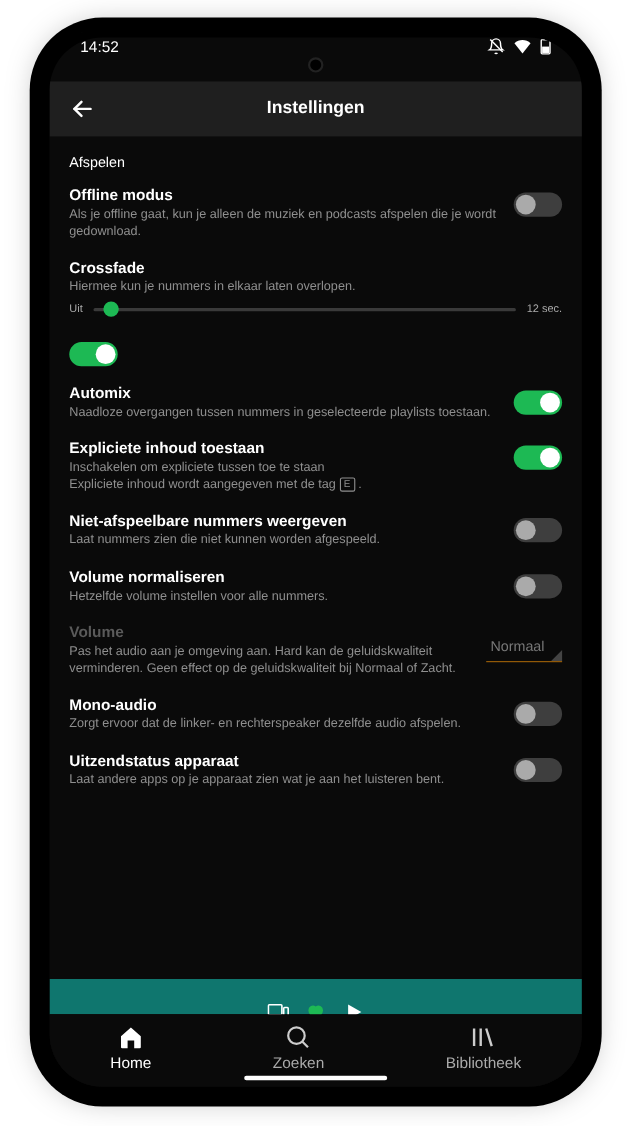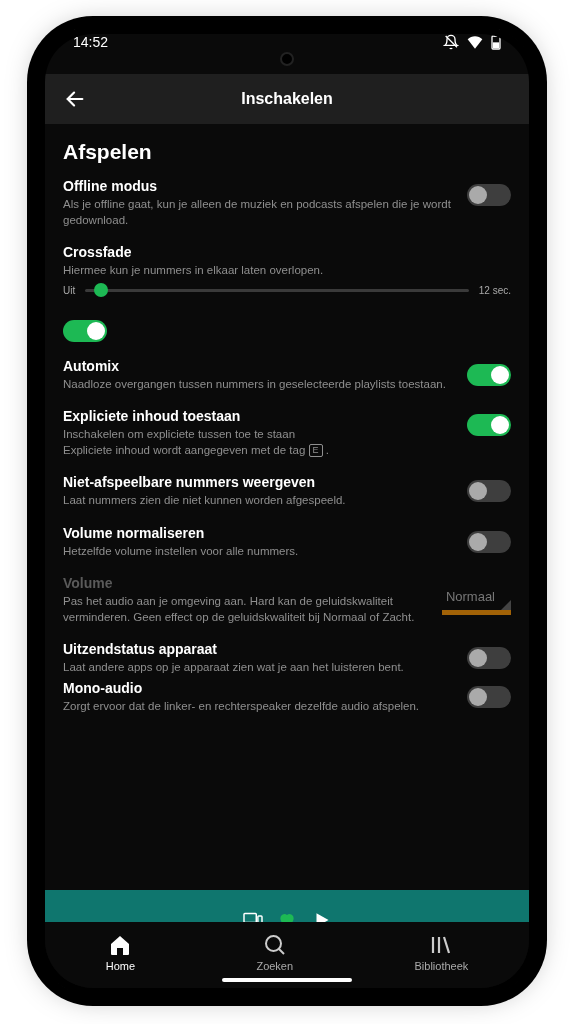--- a/index.html
+++ b/index.html
@@ -24,21 +24,21 @@
   width:14px; height:14px; background:#000; border-radius:50%; border:2px solid #222;
 }
 
 .header {
   height:50px; background:#1f1f1f; display:flex; align-items:center; padding:0 12px;
 }
 .back-btn { width:36px; height:36px; display:flex; align-items:center; justify-content:center; color:#fff; }
 .header-title { flex:1; text-align:center; color:#fff; font-size:16px; font-weight:700; margin-left:-36px; }
 
 .content { flex:1; overflow:hidden; padding:14px 18px 0; color:#fff; }
-.section-title { font-size:21px; font-weight:700; margin:2px 0 14px; }
+.section-title { font-size:13px; font-weight:400; margin:2px 0 14px; }
 .setting { display:flex; align-items:flex-start; gap:0; margin-bottom:16px; }
 .setting .text { flex:1; }
 .setting .title { font-size:14px; font-weight:600; color:#fff; margin-bottom:3px; }
 .setting .desc  { font-size:11.5px; line-height:1.35; color:#8f8f8f; }
 .setting.disabled .title { color:#5a5a5a; }
 .toggle {
   width:44px; height:22px; border-radius:22px; position:relative; flex-shrink:0; margin-top:6px;
 }
 .toggle .knob {
   position:absolute; top:2px; width:18px; height:18px; border-radius:50%; background:#fff;
@@ -50,21 +50,21 @@
 
 .slider-row { display:flex; align-items:center; gap:10px; margin:-4px 0 18px; font-size:10px; color:#aaa; }
 .slider {
   flex:1; height:3px; background:#3a3a3a; border-radius:2px; position:relative;
 }
 .slider .thumb {
   position:absolute; left:4%; top:50%; transform:translate(-50%,-50%);
   width:14px; height:14px; background:#1db954; border-radius:50%;
 }
 .vol-select { color:#777; font-size:13px; padding:10px 16px 6px 4px; align-self:flex-end; }
-.vol-wrap { border-bottom:5px solid #a16207; margin-top:4px; position:relative;}
+.vol-wrap { border-bottom:1px solid #a16207; margin-top:4px; position:relative;}
 .vol-wrap::after{content:"";position:absolute;right:0;bottom:0;border-left:10px solid transparent;border-bottom:10px solid #444;}
 .explicit-tag {
   display:inline-block; font-size:9px; line-height:1; padding:1px 3px; border:1px solid #8f8f8f;
   border-radius:2px; color:#8f8f8f; vertical-align:middle;
 }
 
 .nowplaying {
   height:32px; background:#0f766e; display:flex; align-items:center; padding:0 10px; gap:10px; color:#fff;flex-direction:column;
 }
 .np-cover { width:34px; height:34px; background:#9146d9; border-radius:3px; }
@@ -72,21 +72,21 @@
 .np-title { font-size:12.5px; font-weight:600; }
 .np-artist{ font-size:10.5px; color:#d9c8ee;text-decoration:underline; }
 .np-icons { display:flex; align-items:center; gap:14px; }
 .np-icon  { width:20px; height:20px; display:flex; align-items:center; justify-content:center; }
 .heart { color:#1db954; }
 
 .navbar {
   height:66px; background:#0a0a0a; display:flex; justify-content:space-around; align-items:center;
   padding-bottom:6px;
 }
-.nav-item { display:flex; flex-direction:column; align-items:center; gap:3px; color:#fff; font-size:11px; }
+.nav-item { display:flex; flex-direction:column; align-items:center; gap:3px; color:#fff; font-size:14px; }
 .nav-item.dim { color:#aaa; }
 .nav-icon { width:24px; height:24px; display:flex; align-items:center; justify-content:center; }
 .home-indicator {
   position:absolute; bottom:6px; left:50%; transform:translateX(-50%);
   width:130px; height:4px; background:#fff; border-radius:3px;
 }
 svg { display:block; }
 </style>
 </head>
 <body>
@@ -120,21 +120,21 @@
       </div>
     </div>
 
     <div class="header">
       <div class="back-btn">
         <svg width="22" height="22" viewBox="0 0 24 24" fill="none" stroke="#fff" stroke-width="2.4" stroke-linecap="round" stroke-linejoin="round">
             <line x1="20" y1="12" x2="4" y2="12"></line>
             <polyline points="11 5 4 12 11 19"></polyline>
           </svg>
       </div>
-      <div class="header-title">Inschakelen</div>
+      <div class="header-title">Instellingen</div>
     </div>
 
     <div class="content">
       <div class="section-title">Afspelen</div>
 
       <div class="setting">
         <div class="text">
           <div class="title">Offline modus</div>
           <div class="desc">Als je offline gaat, kun je alleen de muziek en podcasts afspelen die je wordt gedownload.</div>
         </div>
@@ -209,34 +209,34 @@
       <div class="setting disabled">
         <div class="text">
           <div class="title">Volume</div>
           <div class="desc">Pas het audio aan je omgeving aan. Hard kan de geluidskwaliteit verminderen. Geen effect op de geluidskwaliteit bij Normaal of Zacht.</div>
         </div>
         <div class="vol-wrap">
           <div class="vol-select">Normaal</div>
         </div>
       </div>
 
+      <div class="setting">
+        <div class="text">
+          <div class="title">Mono-audio</div>
+          <div class="desc">Zorgt ervoor dat de linker- en rechterspeaker dezelfde audio afspelen.</div>
+        </div>
+        <div class="toggle off">
+            <div class="knob"></div>
+          </div>
+      </div>
+
       <div class="setting" style="margin-bottom:4px">
         <div class="text">
           <div class="title">Uitzendstatus apparaat</div>
           <div class="desc">Laat andere apps op je apparaat zien wat je aan het luisteren bent.</div>
-        </div>
-        <div class="toggle off">
-            <div class="knob"></div>
-          </div>
-      </div>
-
-      <div class="setting">
-        <div class="text">
-          <div class="title">Mono-audio</div>
-          <div class="desc">Zorgt ervoor dat de linker- en rechterspeaker dezelfde audio afspelen.</div>
         </div>
         <div class="toggle off">
             <div class="knob"></div>
           </div>
       </div>
     </div>
 
     <div class="nowplaying">
       <div class="np-cover"></div>
       <div class="np-text">

